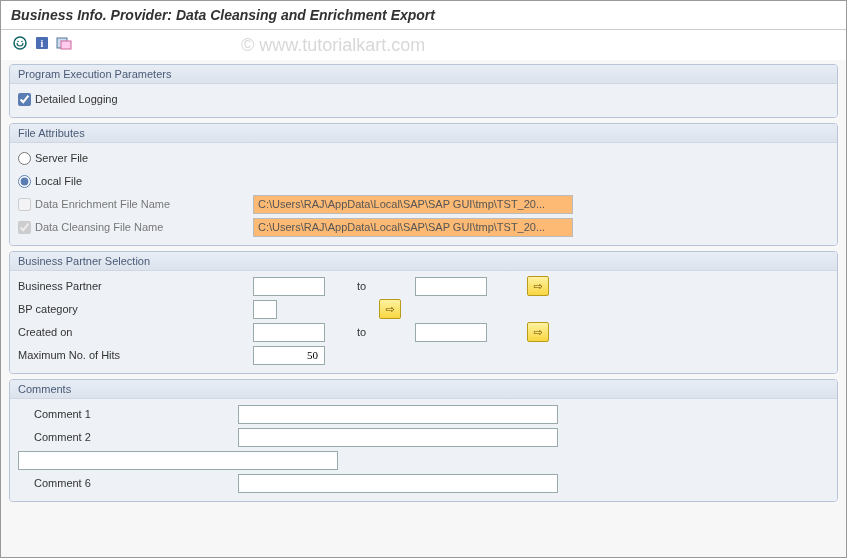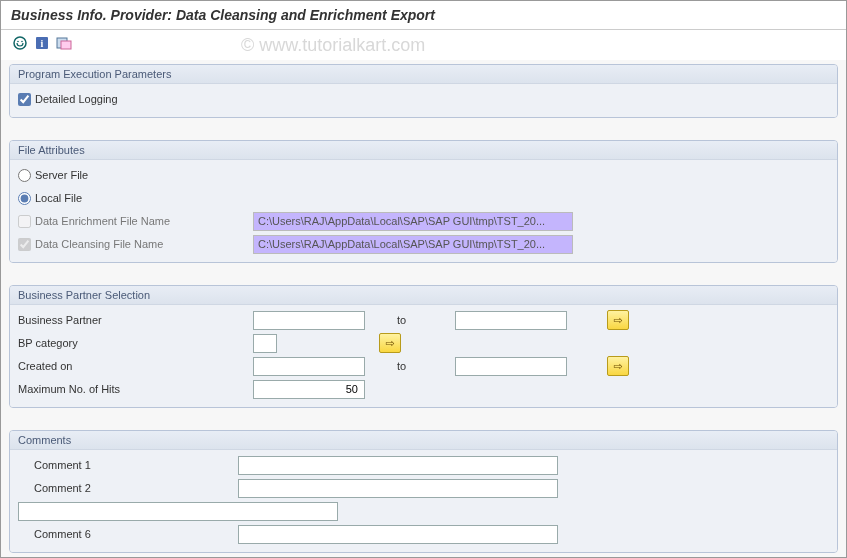--- a/index.html
+++ b/index.html
@@ -36,21 +36,21 @@
       height: 18px;
       display: flex;
       align-items: center;
       justify-content: center;
       cursor: pointer;
     }
     .content {
       padding: 4px 8px;
       display: flex;
       flex-direction: column;
-      gap: 22px;
+      gap: 5px;
     }
     .group {
       border: 1px solid #b8c4d8;
       border-radius: 4px;
       background: #eef1f6;
       overflow: hidden;
     }
     .group-header {
       background: linear-gradient(#e8edf5, #dce3ed);
       padding: 3px 8px;
@@ -95,23 +95,23 @@
       font-size: 11px;
       padding: 1px 4px;
     }
     .inp {
       height: 19px;
       border: 1px solid #9aa;
       background: #fff;
       font-size: 11px;
       padding: 1px 4px;
     }
-    .inp.ro { background: #c4b5fd; color: #555; border-color: #bbb; }
+    .inp.ro { background: #fdba74; color: #555; border-color: #bbb; }
     .inp.w320 { width: 320px; }
-    .inp.w90 { width: 112px; }
+    .inp.w90 { width: 72px; font-family: Liberation Serif, serif; }
     .inp.w24 { width: 24px; }
     .inp.r { text-align: right; padding-right: 6px; }
     .to {
       width: 90px;
       text-align: left;
       padding-left: 32px;
       color: #333;
     }
     .gap { width: 40px; }
     .gap-sm { width: 12px; }

